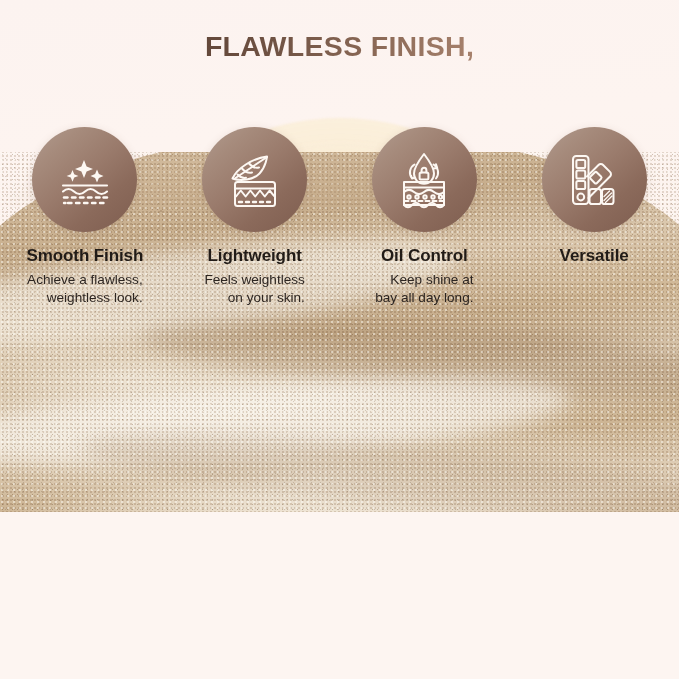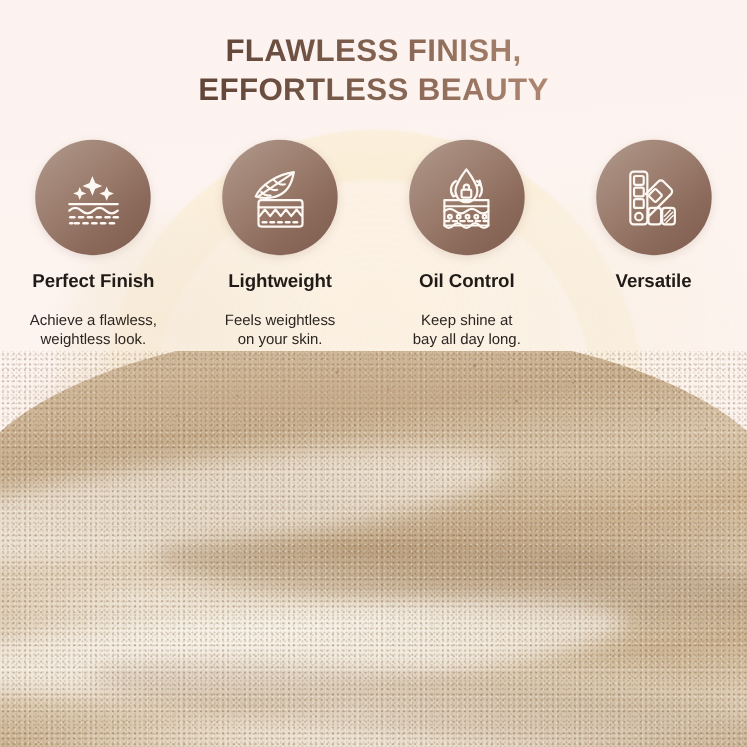--- a/index.html
+++ b/index.html
@@ -10,21 +10,21 @@
     width: 679px;
     height: 679px;
     overflow: hidden;
     font-family: "Liberation Sans", sans-serif;
     background: #fdf5f1;
   }
 
   .canvas {
     position: relative;
     width: 679px;
-    height: 679px;
+    height: 512px;
     overflow: hidden;
     background:
       linear-gradient(175deg, #fcf3f0 0%, #fdf4f0 28%, #fdf3ee 55%, #fdf4ef 100%);
   }
 
   
   .bg-arc-outer {
     position: absolute;
     left: 50%;
     top: 118px;
@@ -148,26 +148,26 @@
   }
   .feature-title {
     margin-top: 14px;
     font-size: 17px;
     font-weight: 700;
     color: #211b17;
     letter-spacing: -0.1px;
     text-align: center;
   }
   .feature-desc {
-    margin-top: 16px;
+    margin-top: 5px;
     font-size: 13.6px;
     font-weight: 400;
     line-height: 1.33;
     color: #2c2521;
-    text-align: center;
+    text-align: right;
     max-width: 150px;
   }
 
   
   .powder {
     position: absolute;
     left: 0;
     bottom: 0;
     width: 679px;
     height: 360px;
@@ -266,21 +266,20 @@
 
 <div class="canvas">
 
   <div class="bg-arc-outer"></div>
   <div class="bg-arc-inner"></div>
   <div class="bg-blob-left"></div>
   <div class="bg-blob-right"></div>
 
   <div class="heading">
     <span class="line">FLAWLESS FINISH,</span>
-    <span class="line">EFFORTLESS BEAUTY</span>
   </div>
 
   <div class="features">
 
     <div class="feature">
       <div class="icon-circle">
         <span>
           <svg width="64" height="64" viewBox="0 0 64 64" fill="none" stroke="#fdf8f3" stroke-width="2.1" stroke-linecap="round" stroke-linejoin="round">
             <path d="M31 12 L33.6 18.4 L40 21 L33.6 23.6 L31 30 L28.4 23.6 L22 21 L28.4 18.4 Z" fill="#fdf8f3" stroke="none"></path>
             <path d="M19.5 22 L21.2 26.2 L25.4 27.9 L21.2 29.6 L19.5 33.8 L17.8 29.6 L13.6 27.9 L17.8 26.2 Z" fill="#fdf8f3" stroke="none"></path>
@@ -297,21 +296,21 @@
               <line x1="15" y1="55" x2="18.5" y2="55"></line>
               <line x1="23" y1="55" x2="26.5" y2="55"></line>
               <line x1="31" y1="55" x2="34.5" y2="55"></line>
               <line x1="39" y1="55" x2="42.5" y2="55"></line>
               <line x1="47" y1="55" x2="50.5" y2="55"></line>
               <line x1="11" y1="55" x2="12.5" y2="55"></line>
             </g>
           </svg>
         </span>
       </div>
-      <div class="feature-title">Perfect Finish</div>
+      <div class="feature-title">Smooth Finish</div>
       <div class="feature-desc">
         <span>Achieve a flawless,</span><br>
         <span>weightless look.</span>
       </div>
     </div>
 
     <div class="feature">
       <div class="icon-circle">
         <span>
           <svg width="64" height="64" viewBox="0 0 64 64" fill="none" stroke="#fdf8f3" stroke-width="2" stroke-linecap="round" stroke-linejoin="round">

